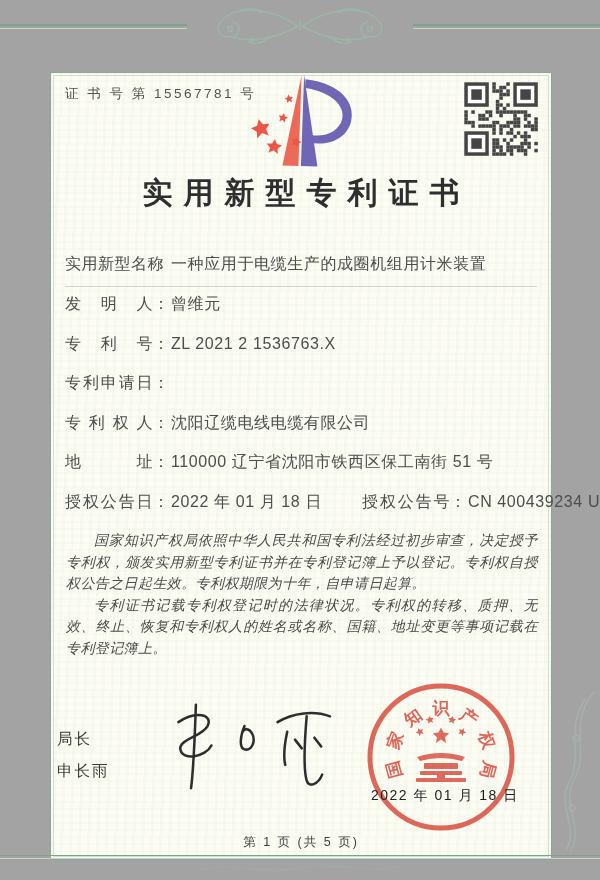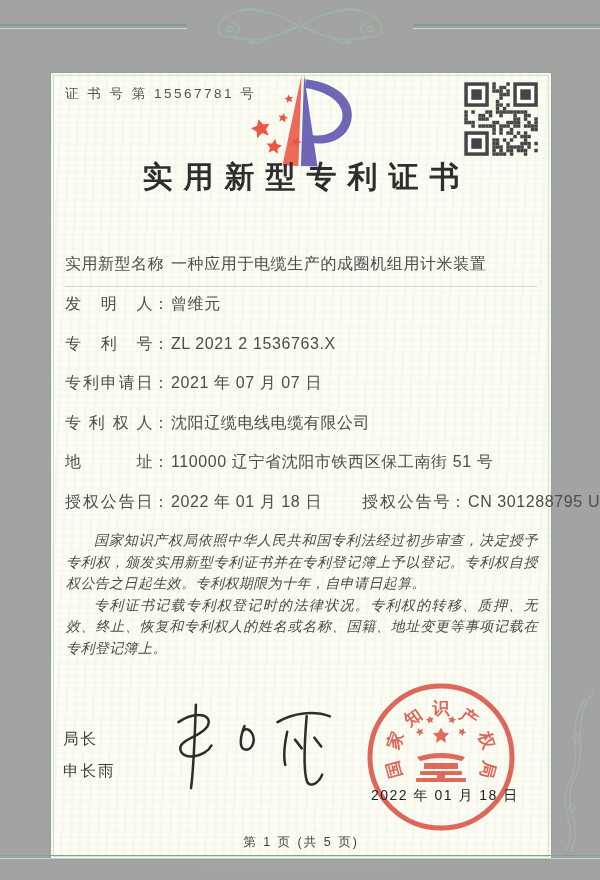--- a/index.html
+++ b/index.html
@@ -23,38 +23,38 @@
       repeating-linear-gradient(92deg, rgba(160,190,165,.05) 0 3px, rgba(0,0,0,0) 3px 9px),
       repeating-linear-gradient(0deg, rgba(160,190,165,.045) 0 2px, rgba(0,0,0,0) 2px 7px),
       #fcfcf3;
   }
   .frame::before{content:'';position:absolute;inset:2px;border:1px solid #cfe0d3;pointer-events:none;}
   
   .cert-no{position:absolute;left:14px;top:12px;font-size:13.5px;letter-spacing:2.5px;color:#525252;}
   .logo{position:absolute;left:50%;top:-4px;margin-left:-57px;width:114px;height:104px;}
   .qr{position:absolute;right:12px;top:8px;width:76px;height:76px;}
   .title{
-    position:absolute;left:0;top:84px;width:100%;margin:0;text-align:center;
+    position:absolute;left:0;top:100px;width:100%;margin:0;text-align:center;
     font-size:30px;font-weight:700;letter-spacing:11px;color:#2e2e2e;text-indent:11px;
   }
   
   .fields{position:absolute;left:14px;right:14px;top:179px;font-size:16px;color:#4d4d4d;}
   .frow{display:flex;align-items:baseline;line-height:23px;margin-bottom:16.5px;white-space:nowrap;}
   .frow.underlined{padding-bottom:11px;border-bottom:1px solid rgba(150,155,140,.38);margin-bottom:5px;}
   .flabel{display:inline-block;width:88px;text-align:justify;text-align-last:justify;letter-spacing:.5px;flex:none;}
   .colon{flex:none;}
   .fvalue{margin-left:2px;letter-spacing:.6px;}
   .frow-double{display:flex;gap:0;}
   .pair{display:flex;align-items:flex-end;white-space:nowrap;}
   .pair+.pair{margin-left:40px;}
   
   .paras{position:absolute;left:15px;right:13px;top:457px;font-size:14px;line-height:21.5px;color:#4a4a4a;}
   .paras p{margin:0;text-indent:2em;font-style:italic;letter-spacing:.4px;text-align:justify;}
   
-  .signer{position:absolute;left:12px;top:650px;font-size:15.5px;color:#3c3c3c;line-height:32px;letter-spacing:2px;}
+  .signer{position:absolute;left:6px;top:650px;font-size:15.5px;color:#3c3c3c;line-height:32px;letter-spacing:2px;}
   .signature{position:absolute;left:100px;top:620px;width:185px;height:102px;}
   .seal{position:absolute;left:312px;top:606px;width:156px;height:156px;mix-blend-mode:multiply;opacity:.93;}
   .seal-date{position:absolute;left:320px;top:714px;font-size:14px;color:#1f1f1f;letter-spacing:1.5px;white-space:nowrap;}
   
   .page-footer{position:absolute;left:0;right:0;bottom:8px;text-align:center;font-size:12.5px;color:#3f3f3f;letter-spacing:2px;}
 </style>
 </head>
 <body>
 
 <div class="page">
@@ -250,42 +250,41 @@
         <span class="fvalue">曾维元</span>
       </div>
       <div class="frow">
         <span class="flabel">专利号</span>
           <span class="colon">：</span>
         <span class="fvalue">ZL 2021 2 1536763.X</span>
       </div>
       <div class="frow">
         <span class="flabel">专利申请日</span>
           <span class="colon">：</span>
-        <span class="fvalue">2021 年 07 月 07 日</span>
       </div>
       <div class="frow">
         <span class="flabel">专利权人</span>
           <span class="colon">：</span>
         <span class="fvalue">沈阳辽缆电线电缆有限公司</span>
       </div>
       <div class="frow">
         <span class="flabel">地址</span>
           <span class="colon">：</span>
         <span class="fvalue">110000 辽宁省沈阳市铁西区保工南街 51 号</span>
       </div>
       <div class="frow frow-double">
         <span class="pair">
           <span class="flabel">授权公告日</span>
             <span class="colon">：</span>
           <span class="fvalue">2022 年 01 月 18 日</span>
         </span>
         <span class="pair">
           <span class="flabel">授权公告号</span>
             <span class="colon">：</span>
-          <span class="fvalue">CN 301288795 U</span>
+          <span class="fvalue">CN 400439234 U</span>
         </span>
       </div>
     </div>
 
     <div class="paras">
       <p>国家知识产权局依照中华人民共和国专利法经过初步审查，决定授予专利权，颁发实用新型专利证书并在专利登记簿上予以登记。专利权自授权公告之日起生效。专利权期限为十年，自申请日起算。</p>
       <p>专利证书记载专利权登记时的法律状况。专利权的转移、质押、无效、终止、恢复和专利权人的姓名或名称、国籍、地址变更等事项记载在专利登记簿上。</p>
     </div>
 
     <div class="signer">

